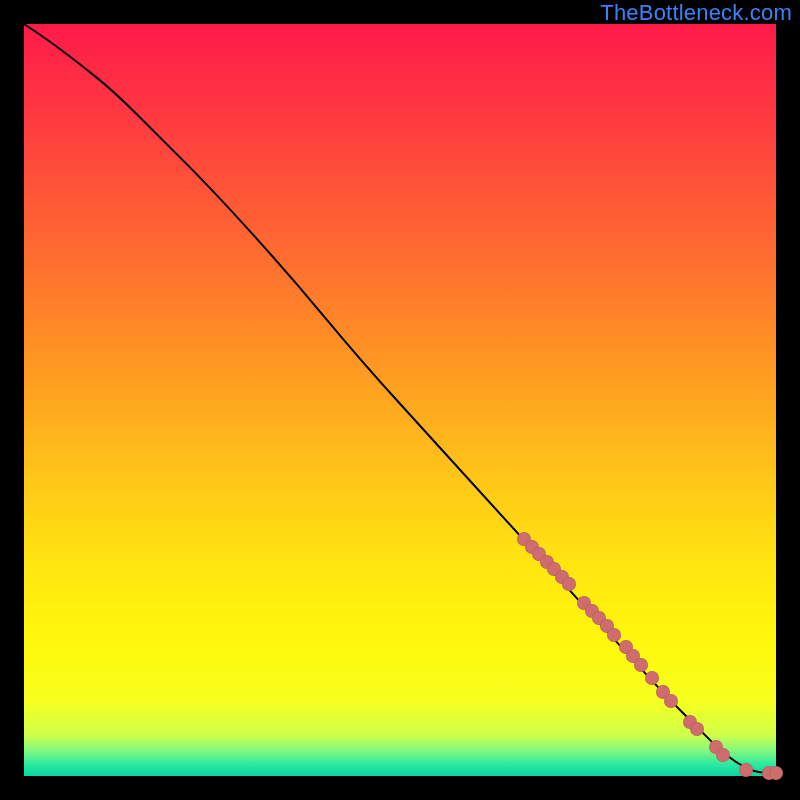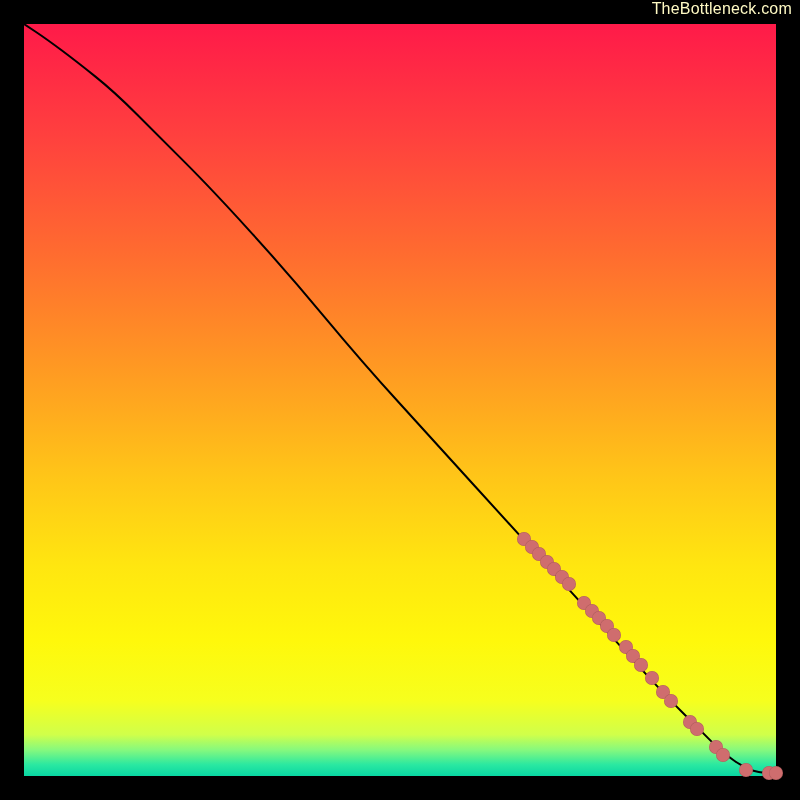--- a/index.html
+++ b/index.html
@@ -8,22 +8,22 @@
     position: relative;
     width: 800px;
     height: 800px;
     background: #000;
   }
   .watermark {
     position: absolute;
     top: 0;
     right: 8px;
     font-family: Arial, Helvetica, sans-serif;
-    font-size: 16px;
-    color: #fef9c3;
+    font-size: 22px;
+    color: #3b82f6;
     font-weight: 500;
     letter-spacing: 0.2px;
   }
   .plot {
     position: absolute;
     left: 24px;
     top: 24px;
     width: 752px;
     height: 752px;
   }

